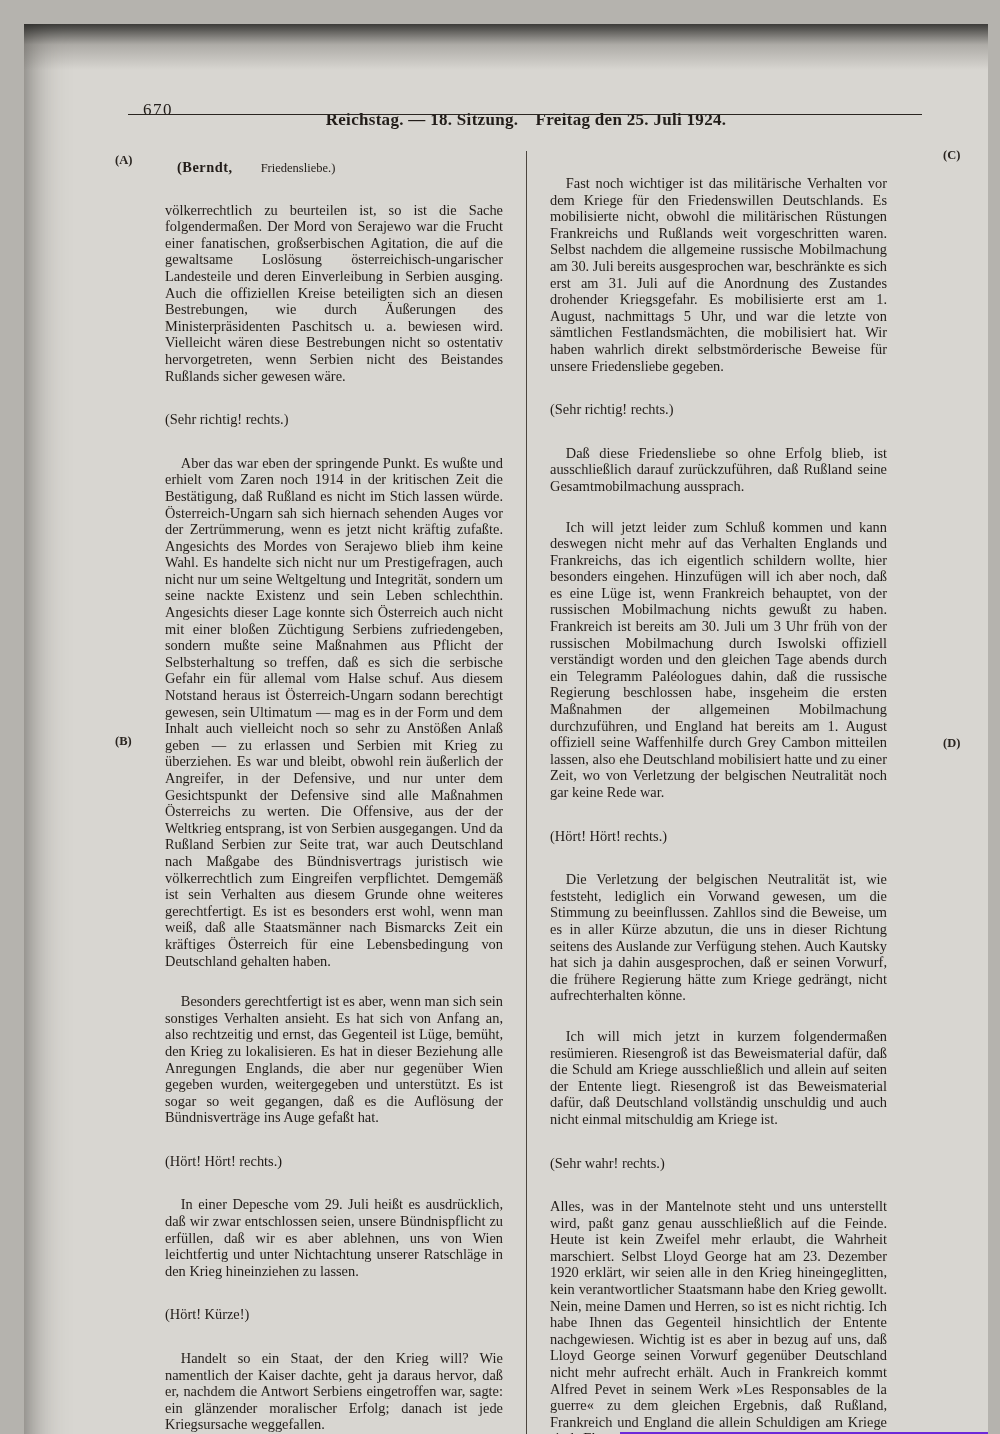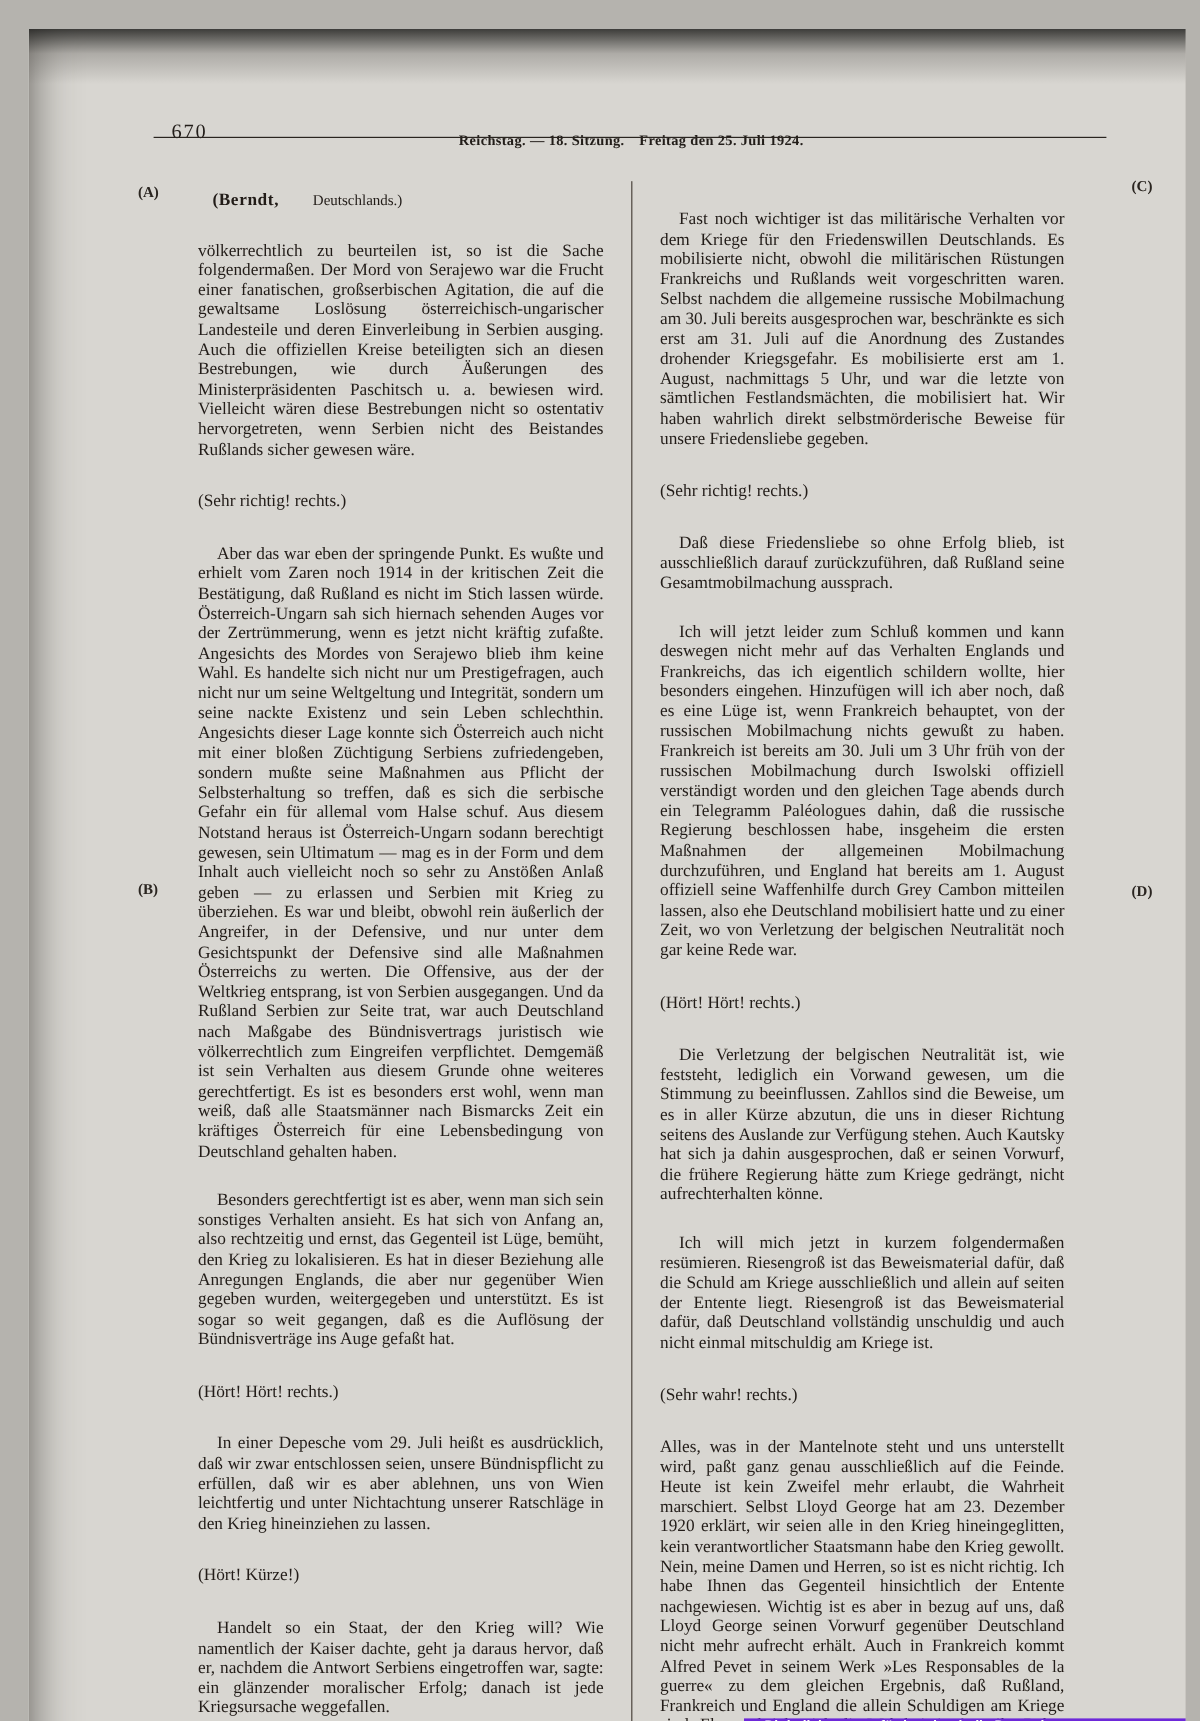--- a/index.html
+++ b/index.html
@@ -13,21 +13,21 @@
                 inset -16px 0 30px -20px rgba(55,52,48,.45),
                 inset 0 -14px 24px -18px rgba(55,52,48,.4);
   }
   .top-shade {
     position:absolute; top:0; left:0; right:0; height:46px;
     background:linear-gradient(to bottom, rgba(25,25,23,.8) 0%, rgba(95,92,88,.35) 45%, rgba(0,0,0,0) 100%);
   }
 
   .header { position:absolute; top:62px; left:105px; width:794px; height:26px; }
   .pagenum { position:absolute; left:2px; top:2px; font-size:17px; letter-spacing:1.5px; color:#221d19; }
-  .title { display:block; text-align:center; font-weight:bold; font-size:12px; color:#221d19; letter-spacing:.3px; }
+  .title { display:block; text-align:center; font-weight:bold; font-size:17px; color:#221d19; letter-spacing:.3px; }
   .rule { position:absolute; top:90px; left:104px; width:794px; border-top:1.6px solid #2a2520; }
 
   .margin-label { position:absolute; font-size:12.5px; font-weight:bold; color:#2a2520; }
 
   .columns { position:absolute; top:99px; left:105px; width:794px; display:flex; align-items:stretch; }
   .col {
     width:50%; text-align:justify; font-size:14.4px; line-height:16.6px;
     color:#221c18; hyphens:auto; -webkit-hyphens:auto;
   }
   .col.left  { padding-right:11px; }
@@ -65,21 +65,21 @@
   <div class="rule"></div>
 
   <div class="margin-label" style="left:79px; top:117px">(A)</div>
   <div class="margin-label" style="left:79px; top:698px">(B)</div>
   <div class="margin-label" style="left:907px; top:112px">(C)</div>
   <div class="margin-label" style="left:907px; top:700px">(D)</div>
 
   <div class="columns">
 
     <div class="col left">
-      <p class="speaker"><span class="sp-name">(Berndt, </span><span class="sp-role">Deutschlands.)</span></p>
+      <p class="speaker"><span class="sp-name">(Berndt, </span><span class="sp-role">Friedensliebe.)</span></p>
       <p class="body noindent">völkerrechtlich zu beurteilen ist, so ist die Sache folgendermaßen. Der Mord von Serajewo war die Frucht einer fanatischen, großserbischen Agitation, die auf die gewaltsame Loslösung österreichisch-ungarischer Landesteile und deren Einverleibung in Serbien ausging. Auch die offiziellen Kreise beteiligten sich an diesen Bestrebungen, wie durch Äußerungen des Ministerpräsidenten Paschitsch u. a. bewiesen wird. Vielleicht wären diese Bestrebungen nicht so ostentativ hervorgetreten, wenn Serbien nicht des Beistandes Rußlands sicher gewesen wäre.</p>
       <p class="interjection">(Sehr richtig! rechts.)</p>
       <p class="body">Aber das war eben der springende Punkt. Es wußte und erhielt vom Zaren noch 1914 in der kritischen Zeit die Bestätigung, daß Rußland es nicht im Stich lassen würde. Österreich-Ungarn sah sich hiernach sehenden Auges vor der Zertrümmerung, wenn es jetzt nicht kräftig zufaßte. Angesichts des Mordes von Serajewo blieb ihm keine Wahl. Es handelte sich nicht nur um Prestigefragen, auch nicht nur um seine Weltgeltung und Integrität, sondern um seine nackte Existenz und sein Leben schlechthin. Angesichts dieser Lage konnte sich Österreich auch nicht mit einer bloßen Züchtigung Serbiens zufriedengeben, sondern mußte seine Maßnahmen aus Pflicht der Selbsterhaltung so treffen, daß es sich die serbische Gefahr ein für allemal vom Halse schuf. Aus diesem Notstand heraus ist Österreich-Ungarn sodann berechtigt gewesen, sein Ultimatum — mag es in der Form und dem Inhalt auch vielleicht noch so sehr zu Anstößen Anlaß geben — zu erlassen und Serbien mit Krieg zu überziehen. Es war und bleibt, obwohl rein äußerlich der Angreifer, in der Defensive, und nur unter dem Gesichtspunkt der Defensive sind alle Maßnahmen Österreichs zu werten. Die Offensive, aus der der Weltkrieg entsprang, ist von Serbien ausgegangen. Und da Rußland Serbien zur Seite trat, war auch Deutschland nach Maßgabe des Bündnisvertrags juristisch wie völkerrechtlich zum Eingreifen verpflichtet. Demgemäß ist sein Verhalten aus diesem Grunde ohne weiteres gerechtfertigt. Es ist es besonders erst wohl, wenn man weiß, daß alle Staatsmänner nach Bismarcks Zeit ein kräftiges Österreich für eine Lebensbedingung von Deutschland gehalten haben.</p>
       <p class="body">Besonders gerechtfertigt ist es aber, wenn man sich sein sonstiges Verhalten ansieht. Es hat sich von Anfang an, also rechtzeitig und ernst, das Gegenteil ist Lüge, bemüht, den Krieg zu lokalisieren. Es hat in dieser Beziehung alle Anregungen Englands, die aber nur gegenüber Wien gegeben wurden, weitergegeben und unterstützt. Es ist sogar so weit gegangen, daß es die Auflösung der Bündnisverträge ins Auge gefaßt hat.</p>
       <p class="interjection">(Hört! Hört! rechts.)</p>
       <p class="body">In einer Depesche vom 29. Juli heißt es ausdrücklich, daß wir zwar entschlossen seien, unsere Bündnispflicht zu erfüllen, daß wir es aber ablehnen, uns von Wien leichtfertig und unter Nichtachtung unserer Ratschläge in den Krieg hineinziehen zu lassen.</p>
       <p class="interjection">(Hört! Kürze!)</p>
       <p class="body">Handelt so ein Staat, der den Krieg will? Wie namentlich der Kaiser dachte, geht ja daraus hervor, daß er, nachdem die Antwort Serbiens eingetroffen war, sagte: ein glänzender moralischer Erfolg; danach ist jede Kriegsursache weggefallen.</p>
     </div>
 

